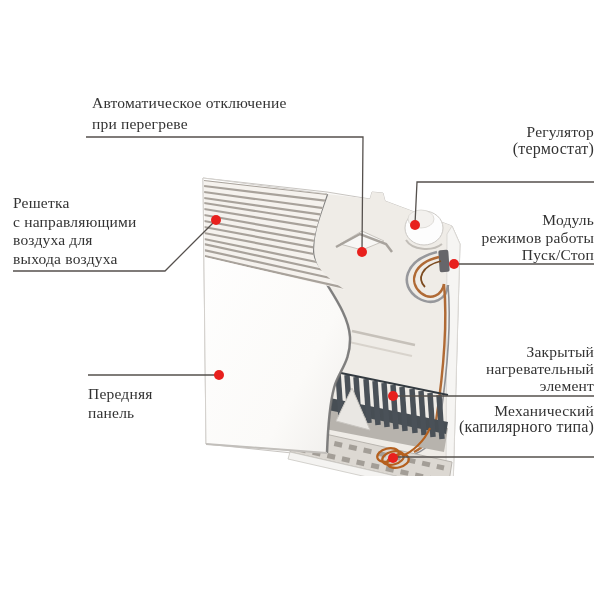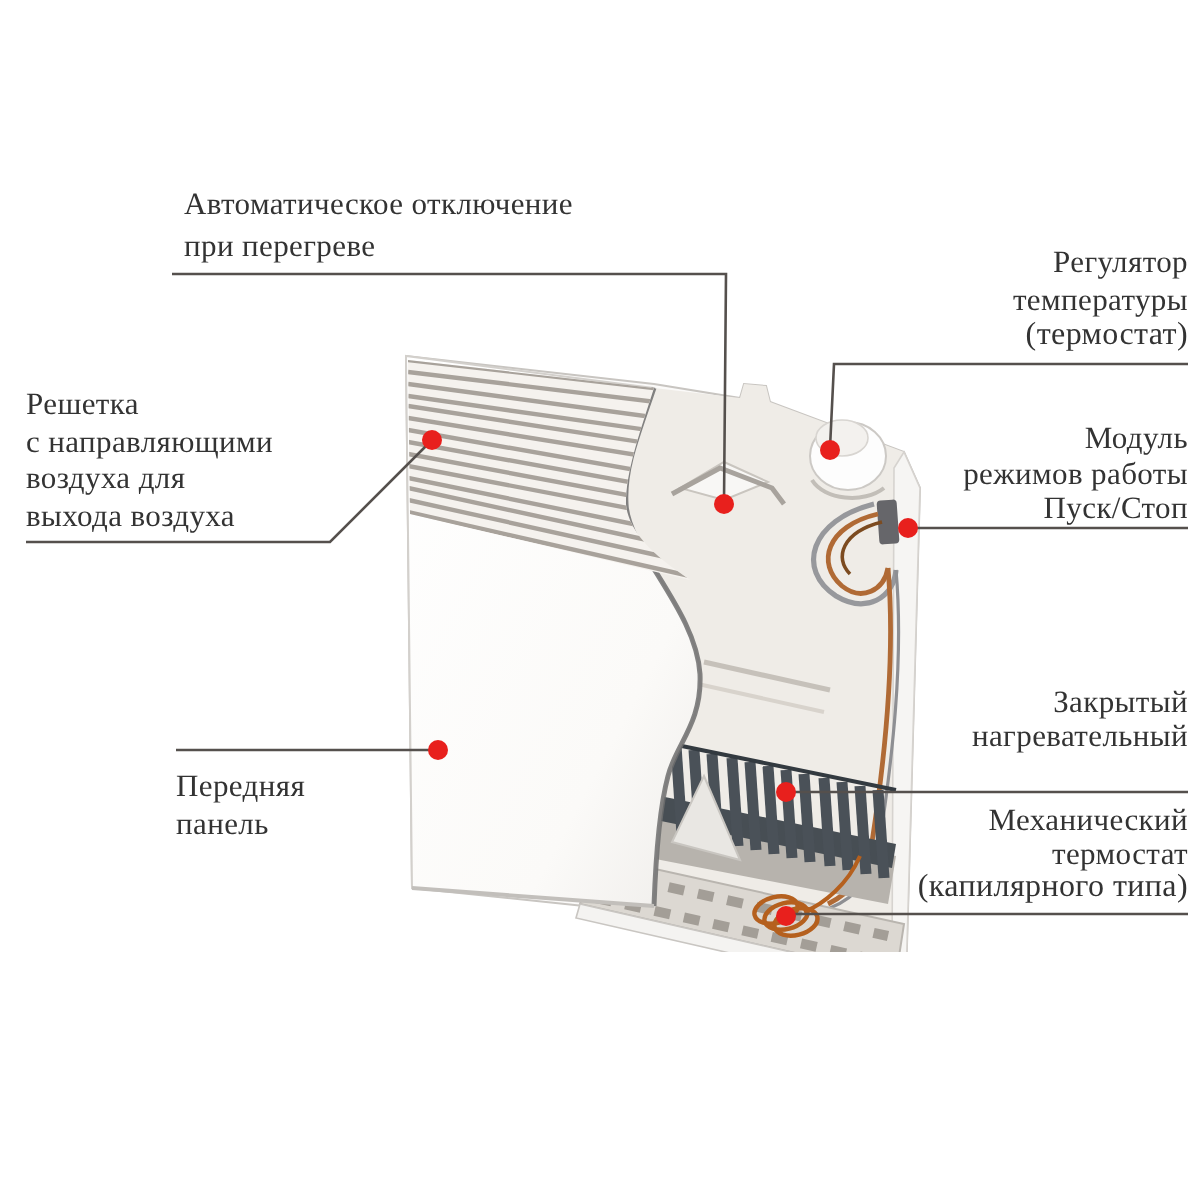--- a/index.html
+++ b/index.html
@@ -158,21 +158,20 @@
     </g>
   </svg>
 
   <div class="lbl" id="lbl-auto">
     <div>Автоматическое отключение</div>
     <div>при перегреве</div>
   </div>
 
   <div class="lbl r" id="lbl-reg">
     <div>Регулятор</div>
-    <div>температуры</div>
     <div class="small">(термостат)</div>
   </div>
 
   <div class="lbl" id="lbl-grille">
     <div>Решетка</div>
     <div>с направляющими</div>
     <div>воздуха для</div>
     <div>выхода воздуха</div>
   </div>
 
@@ -183,22 +182,22 @@
   </div>
 
   <div class="lbl" id="lbl-panel">
     <div>Передняя</div>
     <div>панель</div>
   </div>
 
   <div class="lbl r" id="lbl-elem">
     <div>Закрытый</div>
     <div>нагревательный</div>
+    <div>элемент</div>
   </div>
 
   <div class="lbl r" id="lbl-mech">
     <div>Механический</div>
-    <div>термостат</div>
     <div class="small">(капилярного типа)</div>
   </div>
 
 
 </div>
 
 </body></html>

